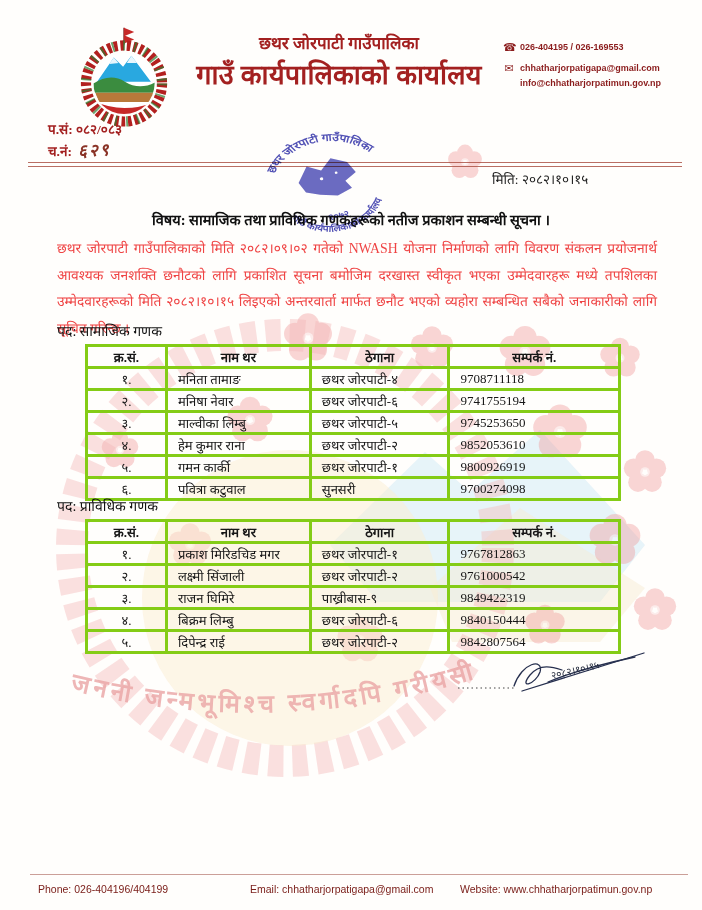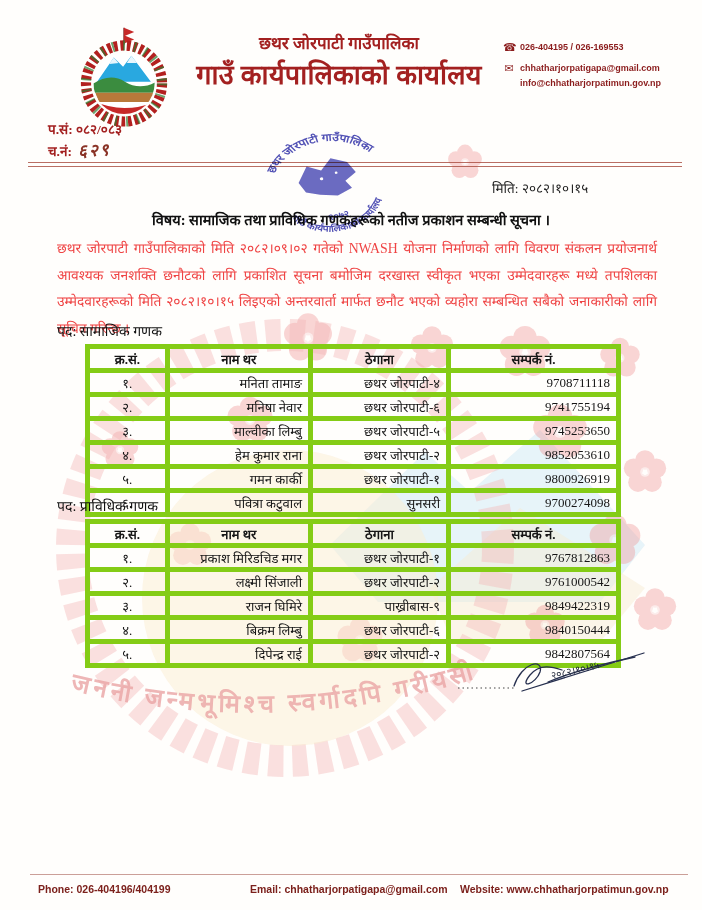--- a/index.html
+++ b/index.html
@@ -22,43 +22,43 @@
 
   .refs{position:absolute;left:48px;top:119px;color:#a32020;font-weight:bold;font-size:13.5px;z-index:1;line-height:21px;}
   .hand{display:inline-block;color:#8a3326;font-size:17px;font-weight:bold;font-style:italic;
         letter-spacing:2px;transform:rotate(-3deg);margin-left:6px;}
   .rule{position:absolute;left:28px;width:654px;top:162px;height:3px;z-index:1;
         border-top:1px solid #a84a3c;border-bottom:1px solid #a84a3c;opacity:.8;}
 
   .stamp{position:absolute;left:250px;top:121px;width:160px;height:134px;z-index:3;
          mix-blend-mode:multiply;opacity:.9;}
 
-  .date-line{position:absolute;left:492px;top:179px;font-size:13.5px;color:#1d1d1d;z-index:1;}
+  .date-line{position:absolute;left:492px;top:170px;font-size:13.5px;color:#1d1d1d;z-index:1;}
   .subject{position:absolute;left:0;width:702px;top:209px;text-align:center;font-weight:bold;
            font-size:14.5px;color:#101010;z-index:1;}
   .body-par{position:absolute;left:57px;width:600px;top:236px;font-size:13.8px;line-height:26.5px;
             text-align:justify;color:#ef4444;z-index:1;}
 
   .sec{position:absolute;left:57px;font-weight:normal;font-size:14px;color:#111;z-index:1;}
   .sec1{top:321px;} .sec2{top:496px;}
   .tbl{position:absolute;left:85px;width:536px;z-index:1;border-collapse:collapse;
        font-size:13px;color:#161616;}
   .tbl1{top:344px;} .tbl2{top:519px;}
-  .tbl th,.tbl td{border:5px solid #84cc16;height:19px;padding:0 6px;}
+  .tbl th,.tbl td{border:3px solid #84cc16;height:19px;padding:0 6px;}
   .tbl th{font-weight:bold;text-align:center;}
   .tbl td.c0{text-align:center;}
-  .tbl td.c1,.tbl td.c2,.tbl td.c3{text-align:right;padding-left:10px;}
+  .tbl td.c1,.tbl td.c2,.tbl td.c3{text-align:left;padding-left:10px;}
 
   .sign-svg{position:absolute;left:452px;top:644px;width:205px;height:58px;z-index:2;}
   .sign-block{position:absolute;left:462px;top:693px;width:200px;text-align:center;
               font-size:13.5px;color:#141414;z-index:1;line-height:20px;}
 
   .footer-rule{position:absolute;left:30px;width:658px;top:874px;border-top:1px solid rgba(160,80,70,.55);z-index:1;}
   .footer{position:absolute;left:0;top:881px;width:702px;height:20px;z-index:1;color:#7c211c;
-          font-family:"Liberation Sans","DejaVu Sans",sans-serif;font-size:10.5px;font-weight:bold;}
+          font-family:"Liberation Sans","DejaVu Sans",sans-serif;font-size:10.5px;font-weight:normal;}
   .f-item{position:absolute;top:2px;}
   .f-phone{left:38px;} .f-email{left:250px;} .f-web{left:460px;}
 </style>
 </head>
 <body>
 
 <div class="page">
 
   <svg class="wm" width="702" height="910" viewBox="0 0 702 910" xmlns="http://www.w3.org/2000/svg" aria-hidden="true">
     <defs>

